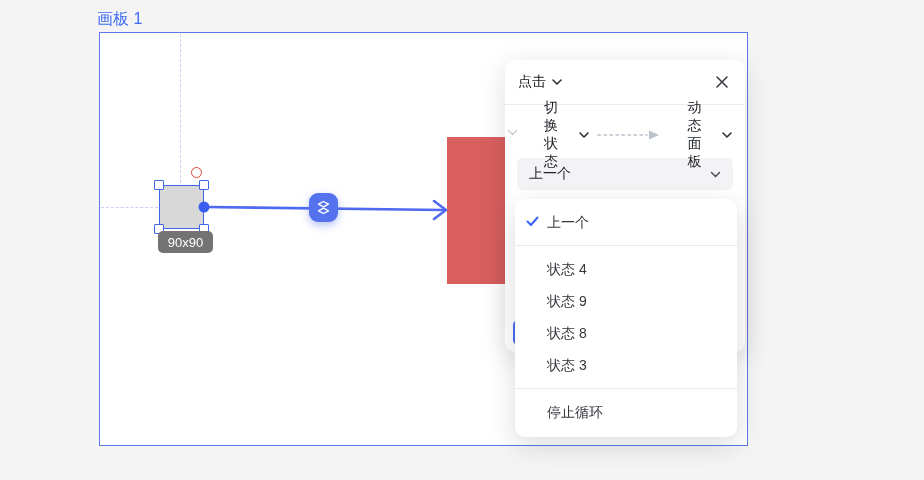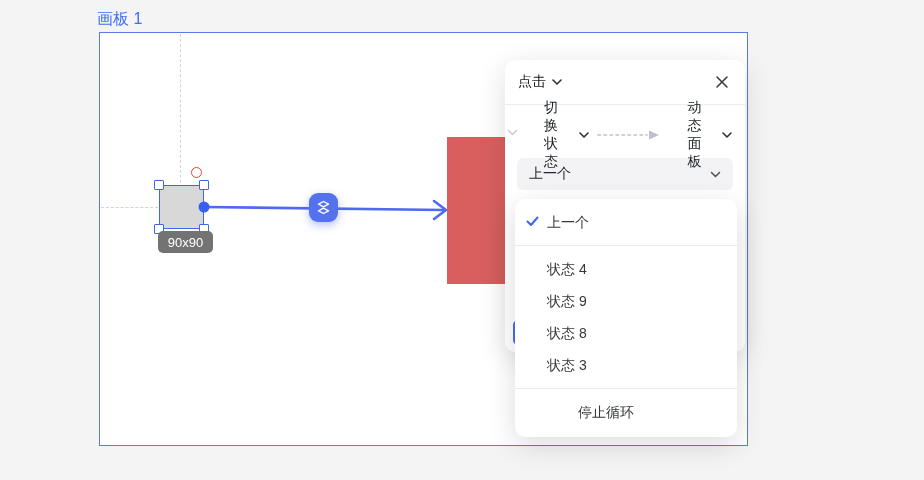--- a/index.html
+++ b/index.html
@@ -102,21 +102,21 @@
   }
 
   
   .menu {
     position: absolute; left: 515px; top: 199px; width: 222px;
     background: #ffffff; border-radius: 10px;
     box-shadow: 0 8px 28px rgba(0,0,0,0.14);
     z-index: 6; overflow: hidden;
   }
   .menu-section { padding: 8px 0 6px 0; }
-  .menu-section.last { padding-bottom: 8px; margin-left: 31px; }
+  .menu-section.last { padding-bottom: 8px; }
   .menu-divider { height: 1px; background: #e9eaed; margin: 0; }
   .menu-item {
     position: relative; height: 32px; display: flex; align-items: center;
     padding-left: 32px; font-size: 14px; color: #33363c; cursor: pointer;
   }
   .menu-item .check { position: absolute; left: 11px; top: 9px; }
 
   .icon { display: inline-flex; align-items: center; justify-content: center; }
 </style>
 </head>

